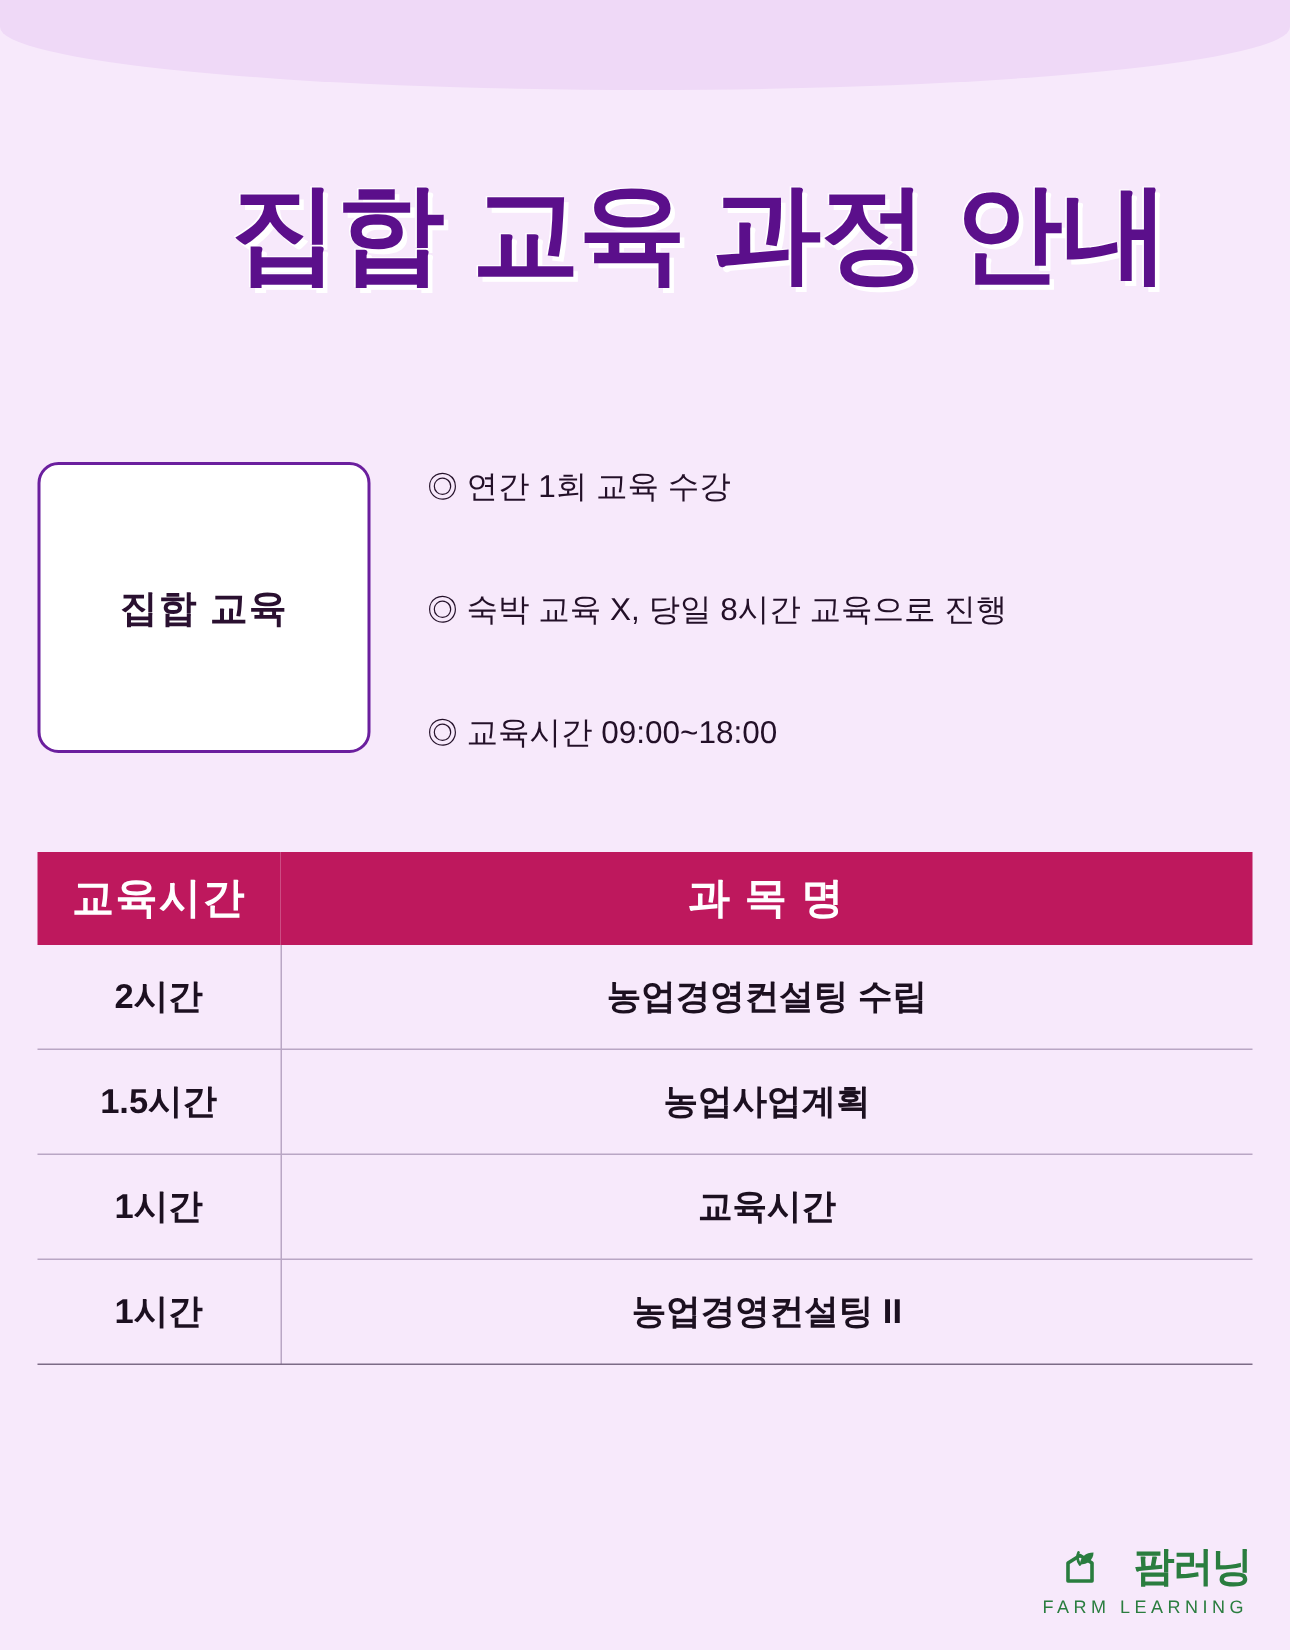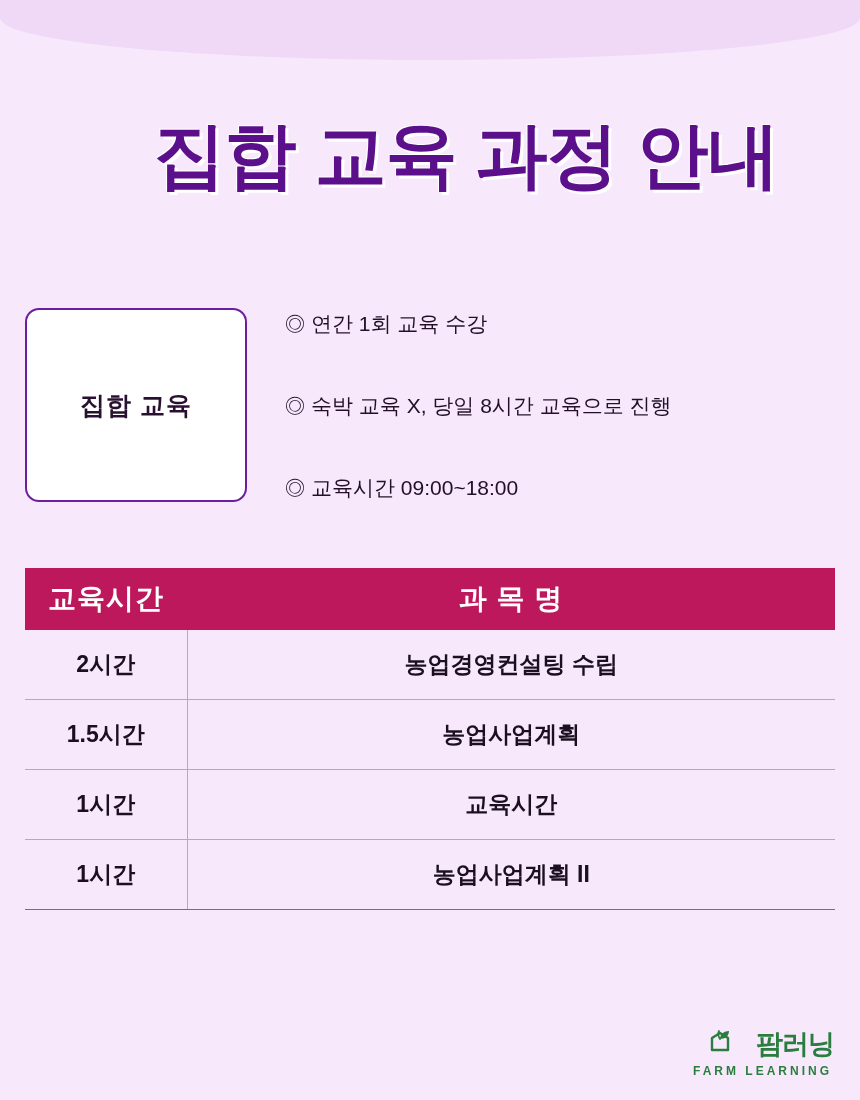--- a/index.html
+++ b/index.html
@@ -138,36 +138,37 @@
   .logo {
     position: absolute;
     right: 26px;
     bottom: 22px;
     display: flex;
     flex-direction: column;
     align-items: flex-end;
   }
   .logo-row {
     display: flex;
+    align-items: center;
     gap: 20px;
   }
   .logo-mark {
     position: relative;
     width: 28px;
     height: 28px;
   }
   .logo-main {
     font-size: 27px;
     font-weight: bold;
     color: #2a7d3f;
     letter-spacing: -1px;
   }
   .logo-sub {
     font-size: 12px;
-    font-weight: bold;
+    font-weight: normal;
     color: #2a7d3f;
     letter-spacing: 3px;
     margin-top: 2px;
     margin-right: 2px;
   }
 </style>
 </head>
 <body>
 
 <div class="page">
@@ -207,21 +208,21 @@
       <tr>
         <td class="time">1.5시간</td>
         <td>농업사업계획</td>
       </tr>
       <tr>
         <td class="time">1시간</td>
         <td>교육시간</td>
       </tr>
       <tr>
         <td class="time">1시간</td>
-        <td>농업사업계획 II</td>
+        <td>농업경영컨설팅 II</td>
       </tr>
     </tbody>
   </table>
 
 
   <div class="logo">
     <div class="logo-row">
       <span class="logo-mark">
         <svg width="28" height="28" viewBox="0 0 28 28" aria-hidden="true">
           <path d="M4 24 L4 12 L12 7 L20 12 L20 24 Z" fill="none" stroke="#2a7d3f" stroke-width="2.4" stroke-linejoin="round"></path>

